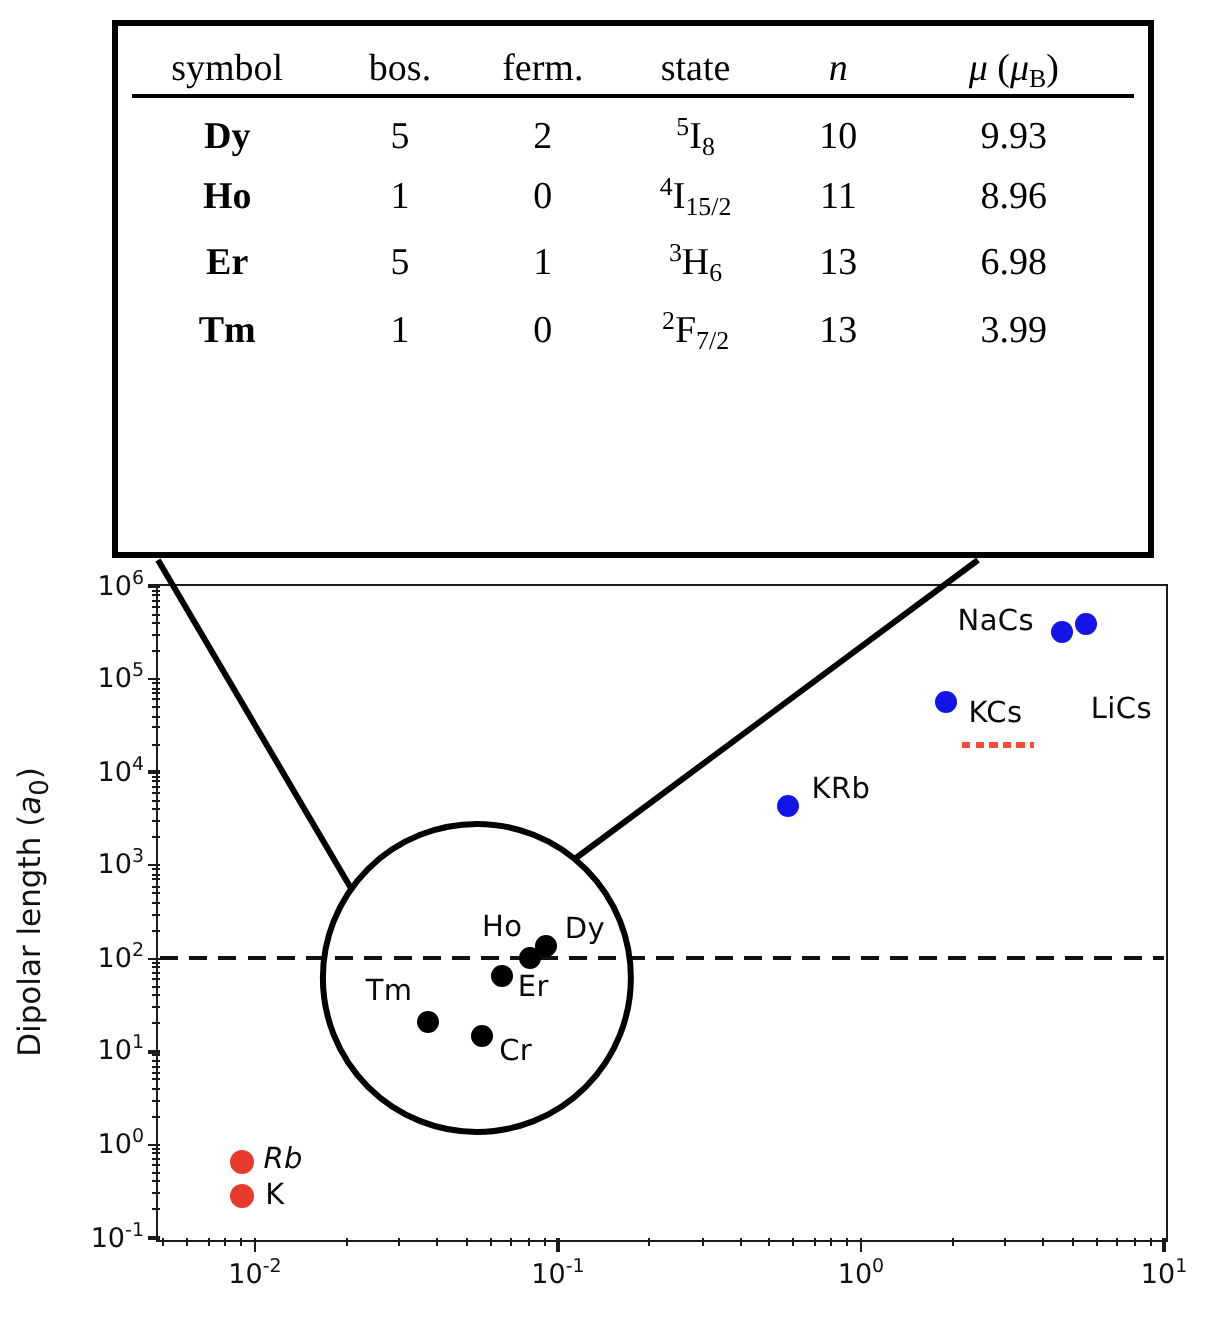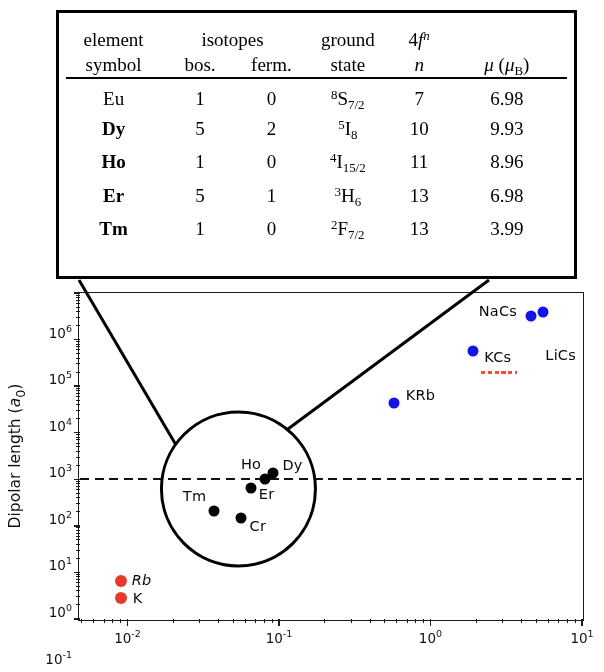--- a/index.html
+++ b/index.html
@@ -11,21 +11,21 @@
   
   #plot-box{
     position:absolute;left:78px;top:292px;width:506px;height:329px;
     box-sizing:border-box;border:1.6px solid #1b1b1b;background:#fff;z-index:1;
   }
   .tick{position:absolute;background:#1b1b1b;z-index:2;}
   .tick-label{
     position:absolute;font-size:13.5px;color:#111;white-space:nowrap;z-index:2;
   }
   .tick-label sup{font-size:9.5px;}
-  .ytick-label{left:0;width:72px;text-align:right;margin-top:39px;}
+  .ytick-label{left:0;width:72px;text-align:right;}
   .xtick-label{text-align:center;transform:translateX(-50%);}
   #dashed-hline{
     position:absolute;height:2.4px;z-index:2;
     background:repeating-linear-gradient(90deg,#111 0 9px,transparent 9px 14.6px);
   }
   .dot{position:absolute;border-radius:50%;transform:translate(-50%,-50%);z-index:4;}
   .pt-label{
     position:absolute;font-size:14.5px;font-weight:500;color:#0a0a0a;white-space:nowrap;
     transform:translate(-50%,-50%);z-index:4;letter-spacing:0.2px;
   }
@@ -88,45 +88,30 @@
     <table id="el-table">
       <colgroup>
         <col class="col-sym">
           <col class="col-bos">
           <col class="col-ferm">
         <col class="col-state">
           <col class="col-n">
           <col class="col-mu">
       </colgroup>
       <thead>
-        <tr class="h1">
-          <th>element</th>
-          <th colspan="2">isotopes</th>
-          <th>ground</th>
-          <th>4<i>f</i><sup><i>n</i></sup></th>
-          <th></th>
-        </tr>
         <tr class="h2">
           <th>symbol</th>
           <th>bos.</th>
           <th>ferm.</th>
           <th>state</th>
           <th><i>n</i></th>
           <th><i>μ</i> (<i>μ</i><sub>B</sub>)</th>
         </tr>
       </thead>
       <tbody id="el-table-body">
-          <tr>
-            <td>Eu</td>
-            <td>1</td>
-            <td>0</td>
-            <td><sup>8</sup>S<sub>7/2</sub></td>
-            <td>7</td>
-            <td>6.98</td>
-          </tr>
           <tr>
             <td class="sym-bold">Dy</td>
             <td>5</td>
             <td>2</td>
             <td><sup>5</sup>I<sub>8</sub></td>
             <td>10</td>
             <td>9.93</td>
           </tr>
           <tr>
             <td class="sym-bold">Ho</td>

